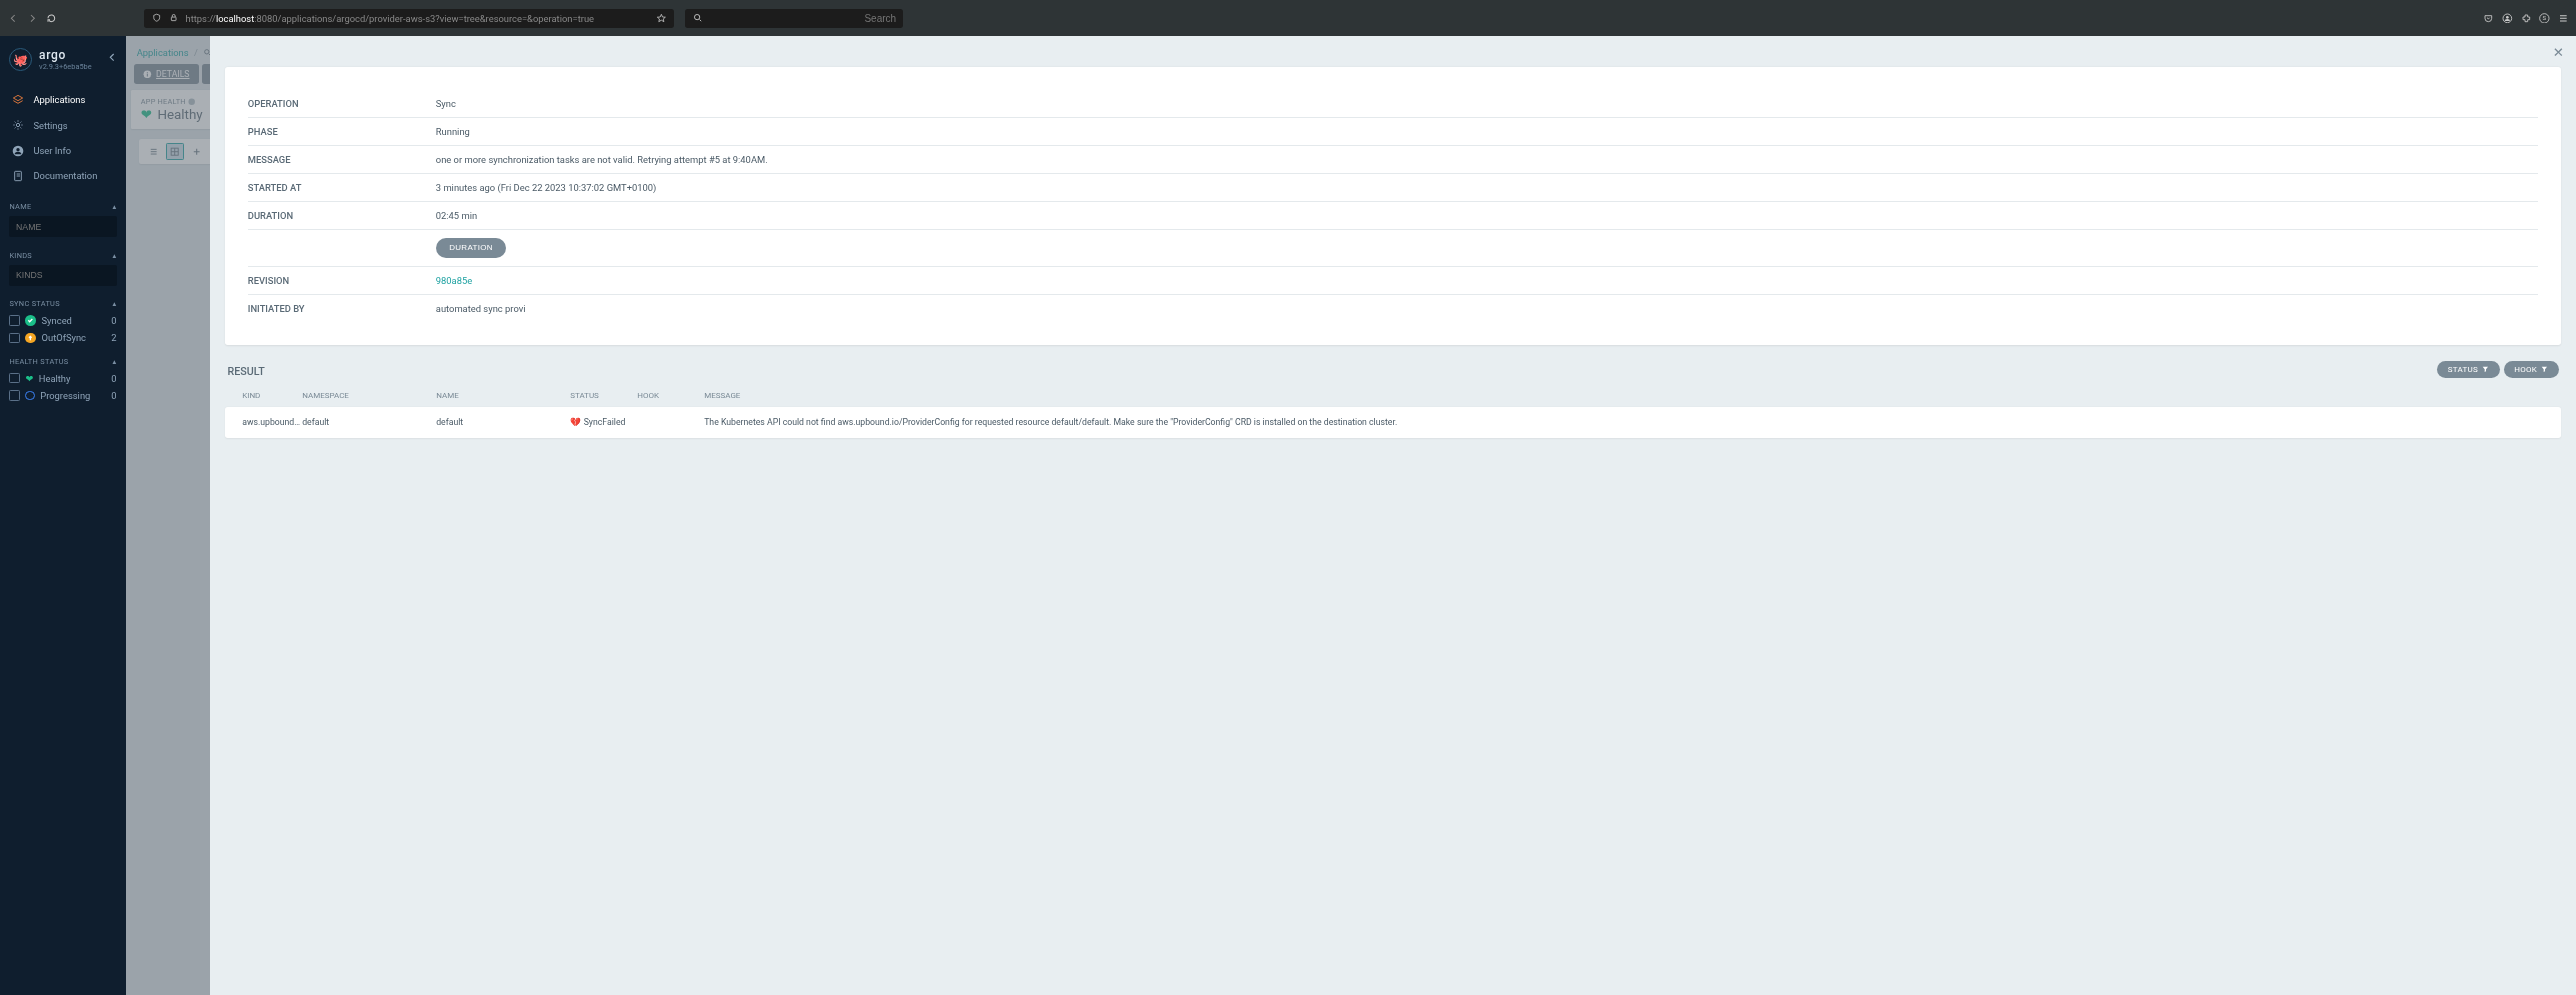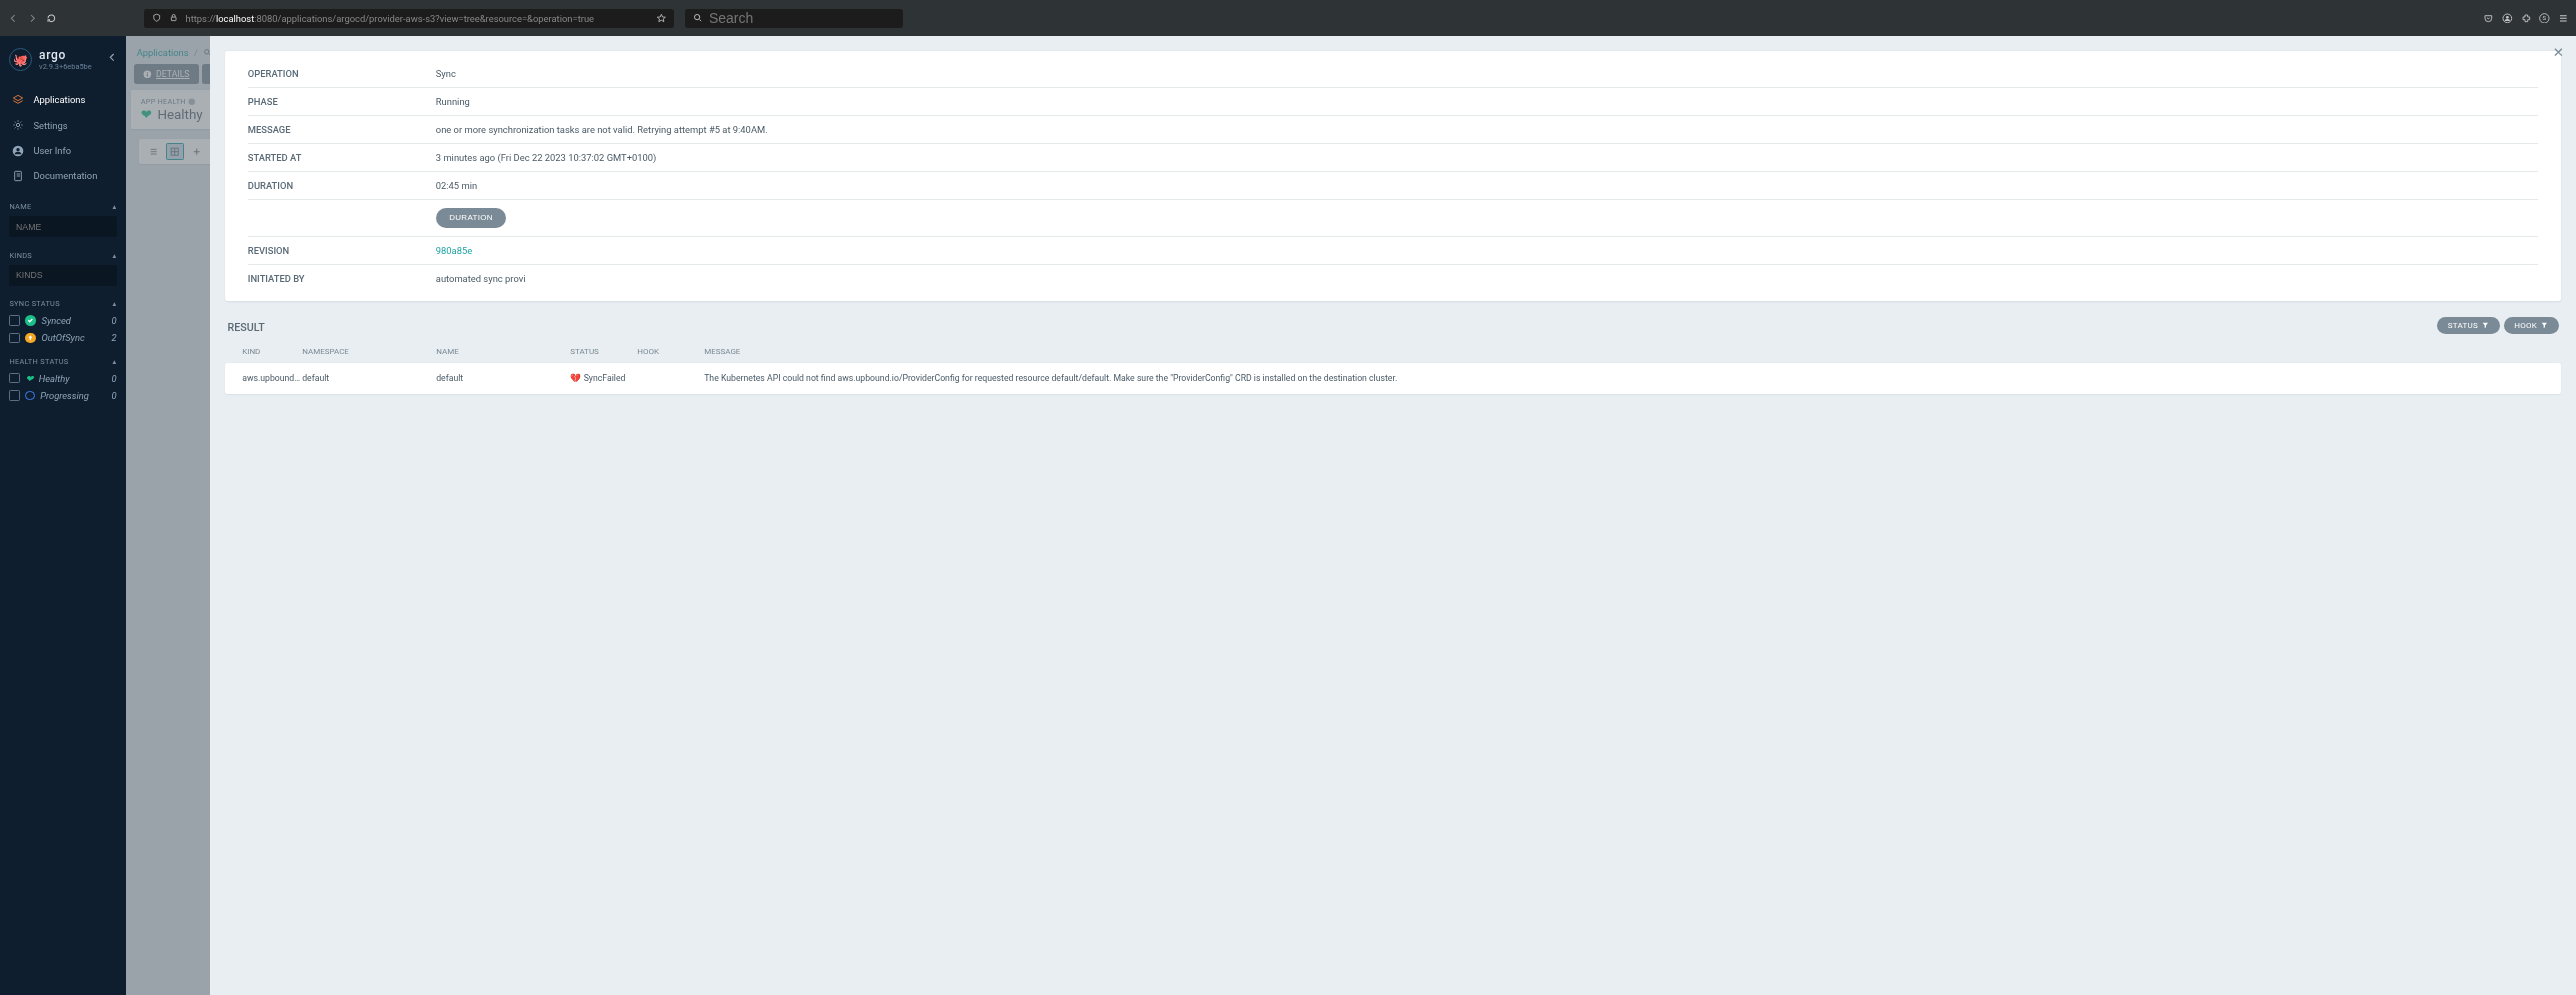--- a/index.html
+++ b/index.html
@@ -8,42 +8,42 @@
 
   
   .browser-chrome { display: flex; align-items: center; height: 36px; background: #2e3436; padding: 0 6.7px; gap: 5.4px; }
   .nav-btn { width: 13.4px; height: 13.4px; display: flex; align-items: center; justify-content: center; color: #888; cursor: pointer; }
   .nav-btn.active { color: #ccc; }
   .url-bar { flex: 1; display: flex; align-items: center; background: #1c1c1c; border-radius: 2.7px; height: 19px; padding: 0 6.7px; gap: 5.4px; max-width: 530px; margin-left: 81px; }
   .url-text { color: #bbb; font-size: 9.4px; flex: 1; white-space: nowrap; overflow: hidden; }
   .url-text .host { color: #fff; }
   .url-text .dim { color: #888; }
   .search-bar { width: 218px; display: flex; align-items: center; background: #1c1c1c; border-radius: 2.7px; height: 19px; padding: 0 6.7px; gap: 5.4px; margin-left: 5.4px; }
-  .search-bar input { background: transparent; border: none; color: #ccc; font-size: 14px; outline: none; flex: 1; }
+  .search-bar input { background: transparent; border: none; color: #ccc; font-size: 10px; outline: none; flex: 1; text-align: right; }
   .chrome-right { display: flex; gap: 6.7px; margin-left: auto; }
   .chrome-ic { width: 12px; height: 12px; color: #ccc; display:flex; align-items:center; justify-content:center; }
 
   
   .app { display: flex; height: calc(100% - 24px); position: relative; }
   .sidebar { width: 126px; background: #0f1e2e; color: #8fa4b8; display: flex; flex-direction: column; padding-top: 12px; }
   .logo-row { display: flex; align-items: center; padding: 0 9.4px 9.4px; gap: 6.7px; position: relative; }
   .logo-circle { width: 23px; height: 23px; border-radius: 50%; border: 1.3px solid #2a5a7a; display:flex; align-items:center; justify-content:center; font-size: 12px; }
   .logo-text { display:flex; flex-direction:column; }
   .logo-text .name { color:#dfe8f0; font-size:12px; font-weight:500; letter-spacing:0.7px; }
   .logo-text .ver { color:#6a8299; font-size:7.4px; }
   .collapse-arrow { position:absolute; right:8px; top:4px; color:#8fa4b8; }
   .nav-items { margin-top: 6.7px; }
   .nav-item { display:flex; align-items:center; gap:9.4px; padding: 6.7px 12px; cursor:pointer; font-size:9.4px; }
   .nav-item.active { color:#fff; }
   .nav-icon { width:12px; height:12px; display:flex; align-items:center; justify-content:center; }
 
   .side-section { padding: 0 9.4px; margin-top: 13.4px; }
   .side-section-title { font-size:7.4px; color:#7a8fa3; letter-spacing:0.3px; display:flex; justify-content:space-between; align-items:center; }
   .side-input { margin-top:5.4px; width:100%; background:#0a1622; border:none; border-radius:2px; padding:5.4px 6.7px; color:#7a8fa3; font-size:8.7px; }
-  .side-filter-row { display:flex; align-items:center; gap:5.4px; margin-top:6.7px; font-size:9.4px;font-style:italic; }
+  .side-filter-row { display:flex; align-items:center; gap:5.4px; margin-top:6.7px; font-size:9.4px; }
   .cb { width:10.7px; height:10.7px; border:1px solid #5a7088; border-radius:1.3px; flex-shrink:0; }
   .status-dot { width:10.7px; height:10.7px; border-radius:50%; display:flex; align-items:center; justify-content:center; flex-shrink:0; }
   .status-dot.green { background:#1bbf89; color:#fff; }
   .status-dot.orange { background:#f5a623; color:#fff; }
   .status-heart { color:#1bbf89; }
   .status-ring { width:9.4px; height:9.4px; border:1.3px solid #3b82f6; border-radius:50%; }
   .filter-count { margin-left:auto; color:#8fa4b8; }
 
   
   .main { flex:1; background:#dde5e9; position:relative; overflow:hidden; }
@@ -58,21 +58,21 @@
   .status-block .val { font-size:13.4px; color:#5a6a76; display:flex; align-items:center; gap:5.4px; margin-top:1.3px; }
   .view-opts { background:#fff; margin:9.4px 5.4px 0 13.4px; padding:4px 5.4px; display:inline-flex; gap:4px; border-radius:2px; box-shadow:0 0.7px 1.3px rgba(0,0,0,0.08); }
   .vo-btn { width:17.4px; height:17.4px; display:flex; align-items:center; justify-content:center; color:#6a7a85; border-radius:1.3px; cursor:pointer; }
   .vo-btn.active { background:#cfe0ea; border:1.3px solid #1fa2a2; }
 
   
   .overlay { position:absolute; inset:0; display:flex; justify-content:flex-end; }
   .overlay-bg { position:absolute; inset:0; background:rgba(100,110,118,0.55); }
   .panel { position:relative; width: calc(100% - 84px); background:#e8eef1; padding:14.8px; overflow:auto; }
   .close-x { position:absolute; top:9.4px; right:12px; color:#7a8a96; font-size:13.4px; cursor:pointer; }
-  .card { background:#fff; border-radius:2.7px; padding:9px 23px; box-shadow:0 0.7px 2px rgba(0,0,0,0.08); }
+  .card { background:#fff; border-radius:2.7px; padding:23px 23px; box-shadow:0 0.7px 2px rgba(0,0,0,0.08);margin-top:16px; }
   .field-row { display:flex; padding:8px 0; border-bottom:0.7px solid #e4e9ec; font-size:9.4px; }
   .field-row:last-child { border-bottom:none; }
   .field-label { width:188px; color:#5a6a76; font-weight:500; }
   .field-value { color:#4a5a66; }
   .field-value a { color:#1fa2a2; text-decoration:none; }
   .term-btn { background:#7a8a96; color:#fff; border:none; border-radius:10.7px; padding:5.4px 13.4px; font-size:8px; letter-spacing:0.3px; cursor:pointer; }
 
   .result-header { display:flex; align-items:flex-end; margin:16px 2.7px 6.7px; }
   .result-title { font-size:10.7px; color:#5a6a76; font-weight:500; }
   .pill-btns { margin-left:auto; display:flex; gap:4px; }

